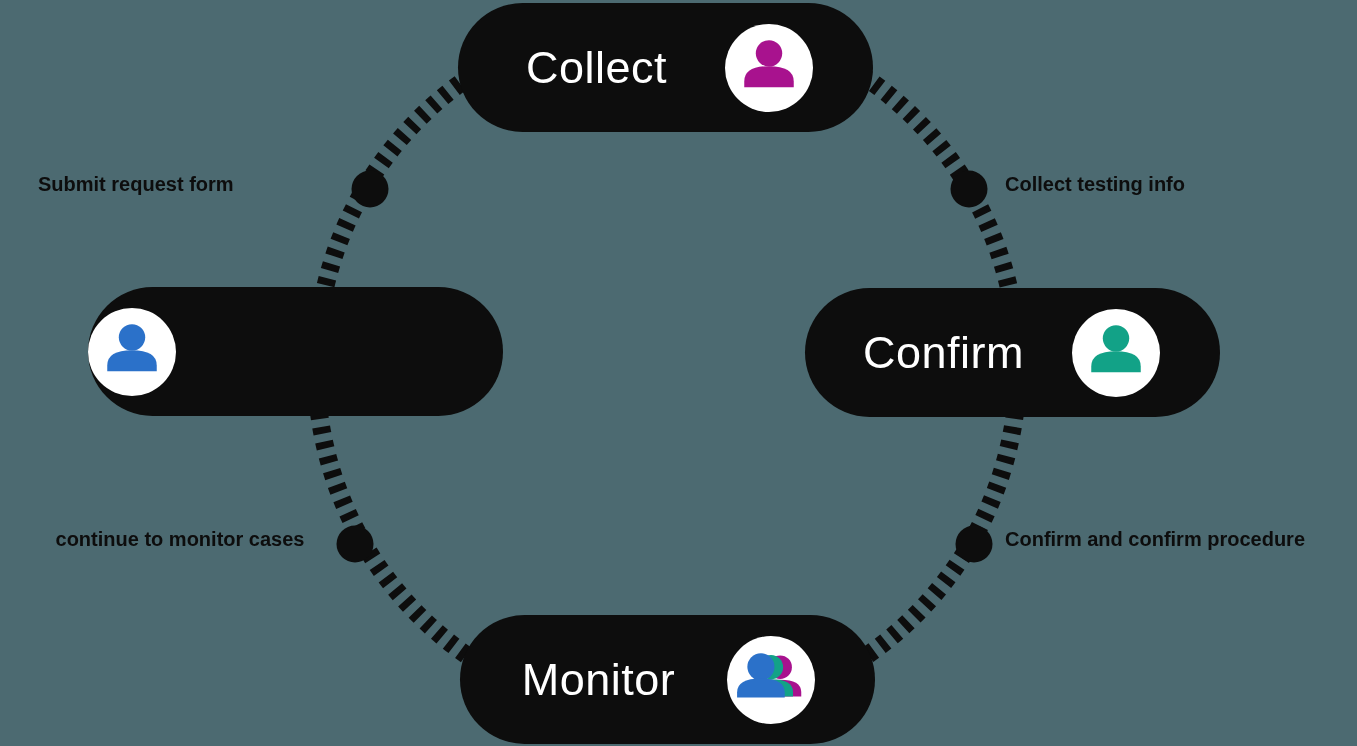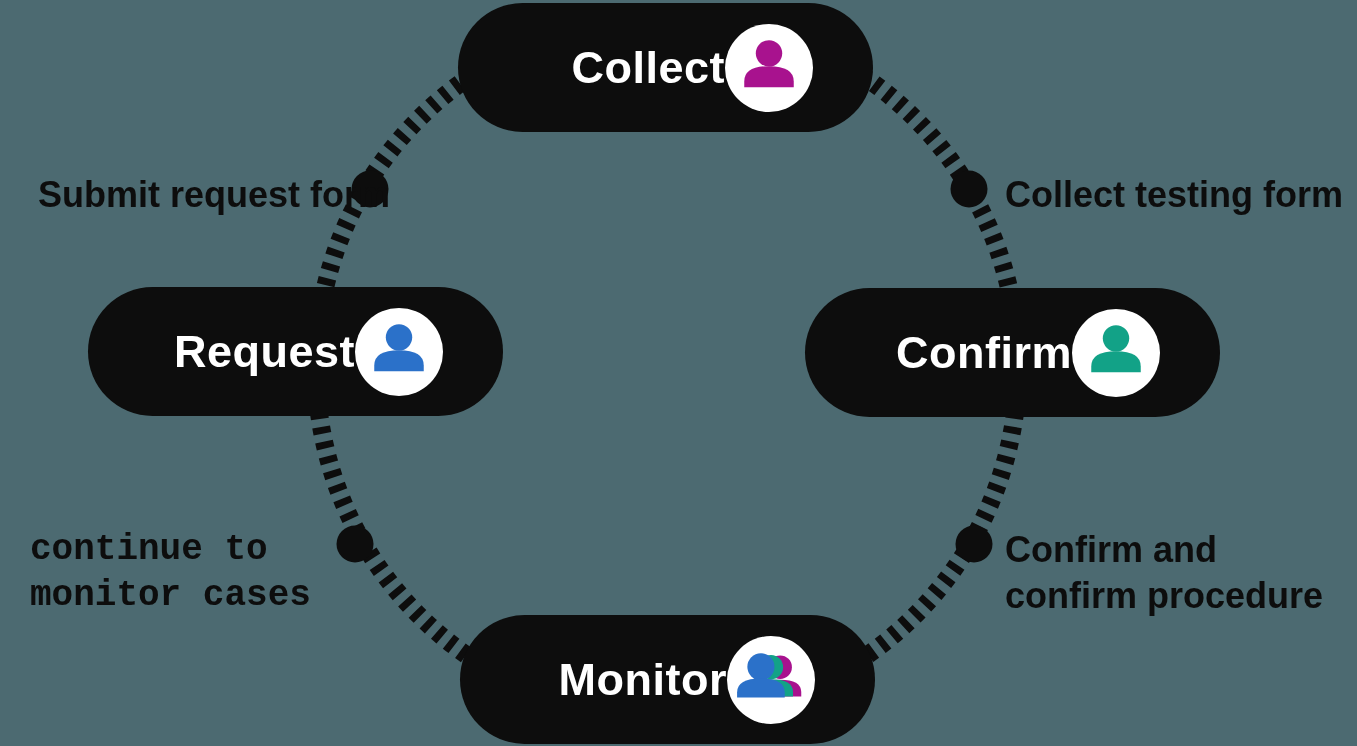--- a/index.html
+++ b/index.html
@@ -32,51 +32,51 @@
     display: flex;
     align-items: center;
   }
   .pill-top    { left: 458px; top: 3px; }
   .pill-right  { left: 805px; top: 288px; }
   .pill-bottom { left: 460px; top: 615px; }
   .pill-left   { left: 88px;  top: 287px; }
 
   .pill-label {
     flex: 1;
-    text-align: right;
+    text-align: center;
     color: #FFFFFF;
     font-size: 45px;
-    font-weight: 700;
+    font-weight: 400;
     letter-spacing: 0.5px;
     padding-left: 10px;
   }
   .icon-circle {
     width: 88px;
     height: 88px;
     margin-right: 60px;
     background: #FFFFFF;
     border-radius: 50%;
     flex: none;
     display: flex;
     align-items: center;
     justify-content: center;
   }
   .icon-circle svg { display: block; }
 
   .note {
     position: absolute;
     color: #0D0D0D;
-    font-size: 36px;
+    font-size: 20px;
     font-weight: 700;
     line-height: 1.28;
   }
   .note-upper-left  { left: 38px;   top: 172px; }
   .note-upper-right { left: 1005px; top: 172px; }
   .note-lower-right { left: 1005px; top: 527px; width: 330px; }
-  .note-lower-left  { left: 30px;   top: 527px; width: 300px; text-align: left; font-family: Liberation Mono, monospace; }
+  .note-lower-left  { left: 30px;   top: 527px; width: 300px; text-align: center; }
 </style>
 </head>
 <body>
 
 <div class="canvas">
 
   <svg class="ring-layer" width="1357" height="746" viewBox="0 0 1357 746">
     <circle class="ring-circle" cx="667" cy="367" r="351"></circle>
     <circle class="connector-dot" cx="370" cy="189" r="18.5"></circle>
     <circle class="connector-dot" cx="969" cy="189" r="18.5"></circle>
@@ -118,27 +118,26 @@
     <span class="pill-label">Confirm</span>
     <span class="icon-circle">
       <svg width="88" height="88" viewBox="0 0 48 48">
         <circle cx="24" cy="16" r="7.2" fill="#12A287"></circle>
         <path d="M10.5 34.5 L10.5 31.3 Q10.5 23 24 23 Q37.5 23 37.5 31.3 L37.5 34.5 Z" fill="#12A287"></path>
       </svg>
     </span>
   </div>
 
   <div class="pill pill-left">
-    <span class="pill-label">Request</span>
     <span class="icon-circle">
       <svg width="88" height="88" viewBox="0 0 48 48">
         <circle cx="24" cy="16" r="7.2" fill="#2B71C9"></circle>
         <path d="M10.5 34.5 L10.5 31.3 Q10.5 23 24 23 Q37.5 23 37.5 31.3 L37.5 34.5 Z" fill="#2B71C9"></path>
       </svg>
     </span>
   </div>
 
   <div class="note note-upper-left">Submit request form</div>
-  <div class="note note-upper-right">Collect testing form</div>
+  <div class="note note-upper-right">Collect testing info</div>
   <div class="note note-lower-right">Confirm and confirm procedure</div>
   <div class="note note-lower-left">continue to monitor cases</div>
 
 </div>
 
 </body></html>

